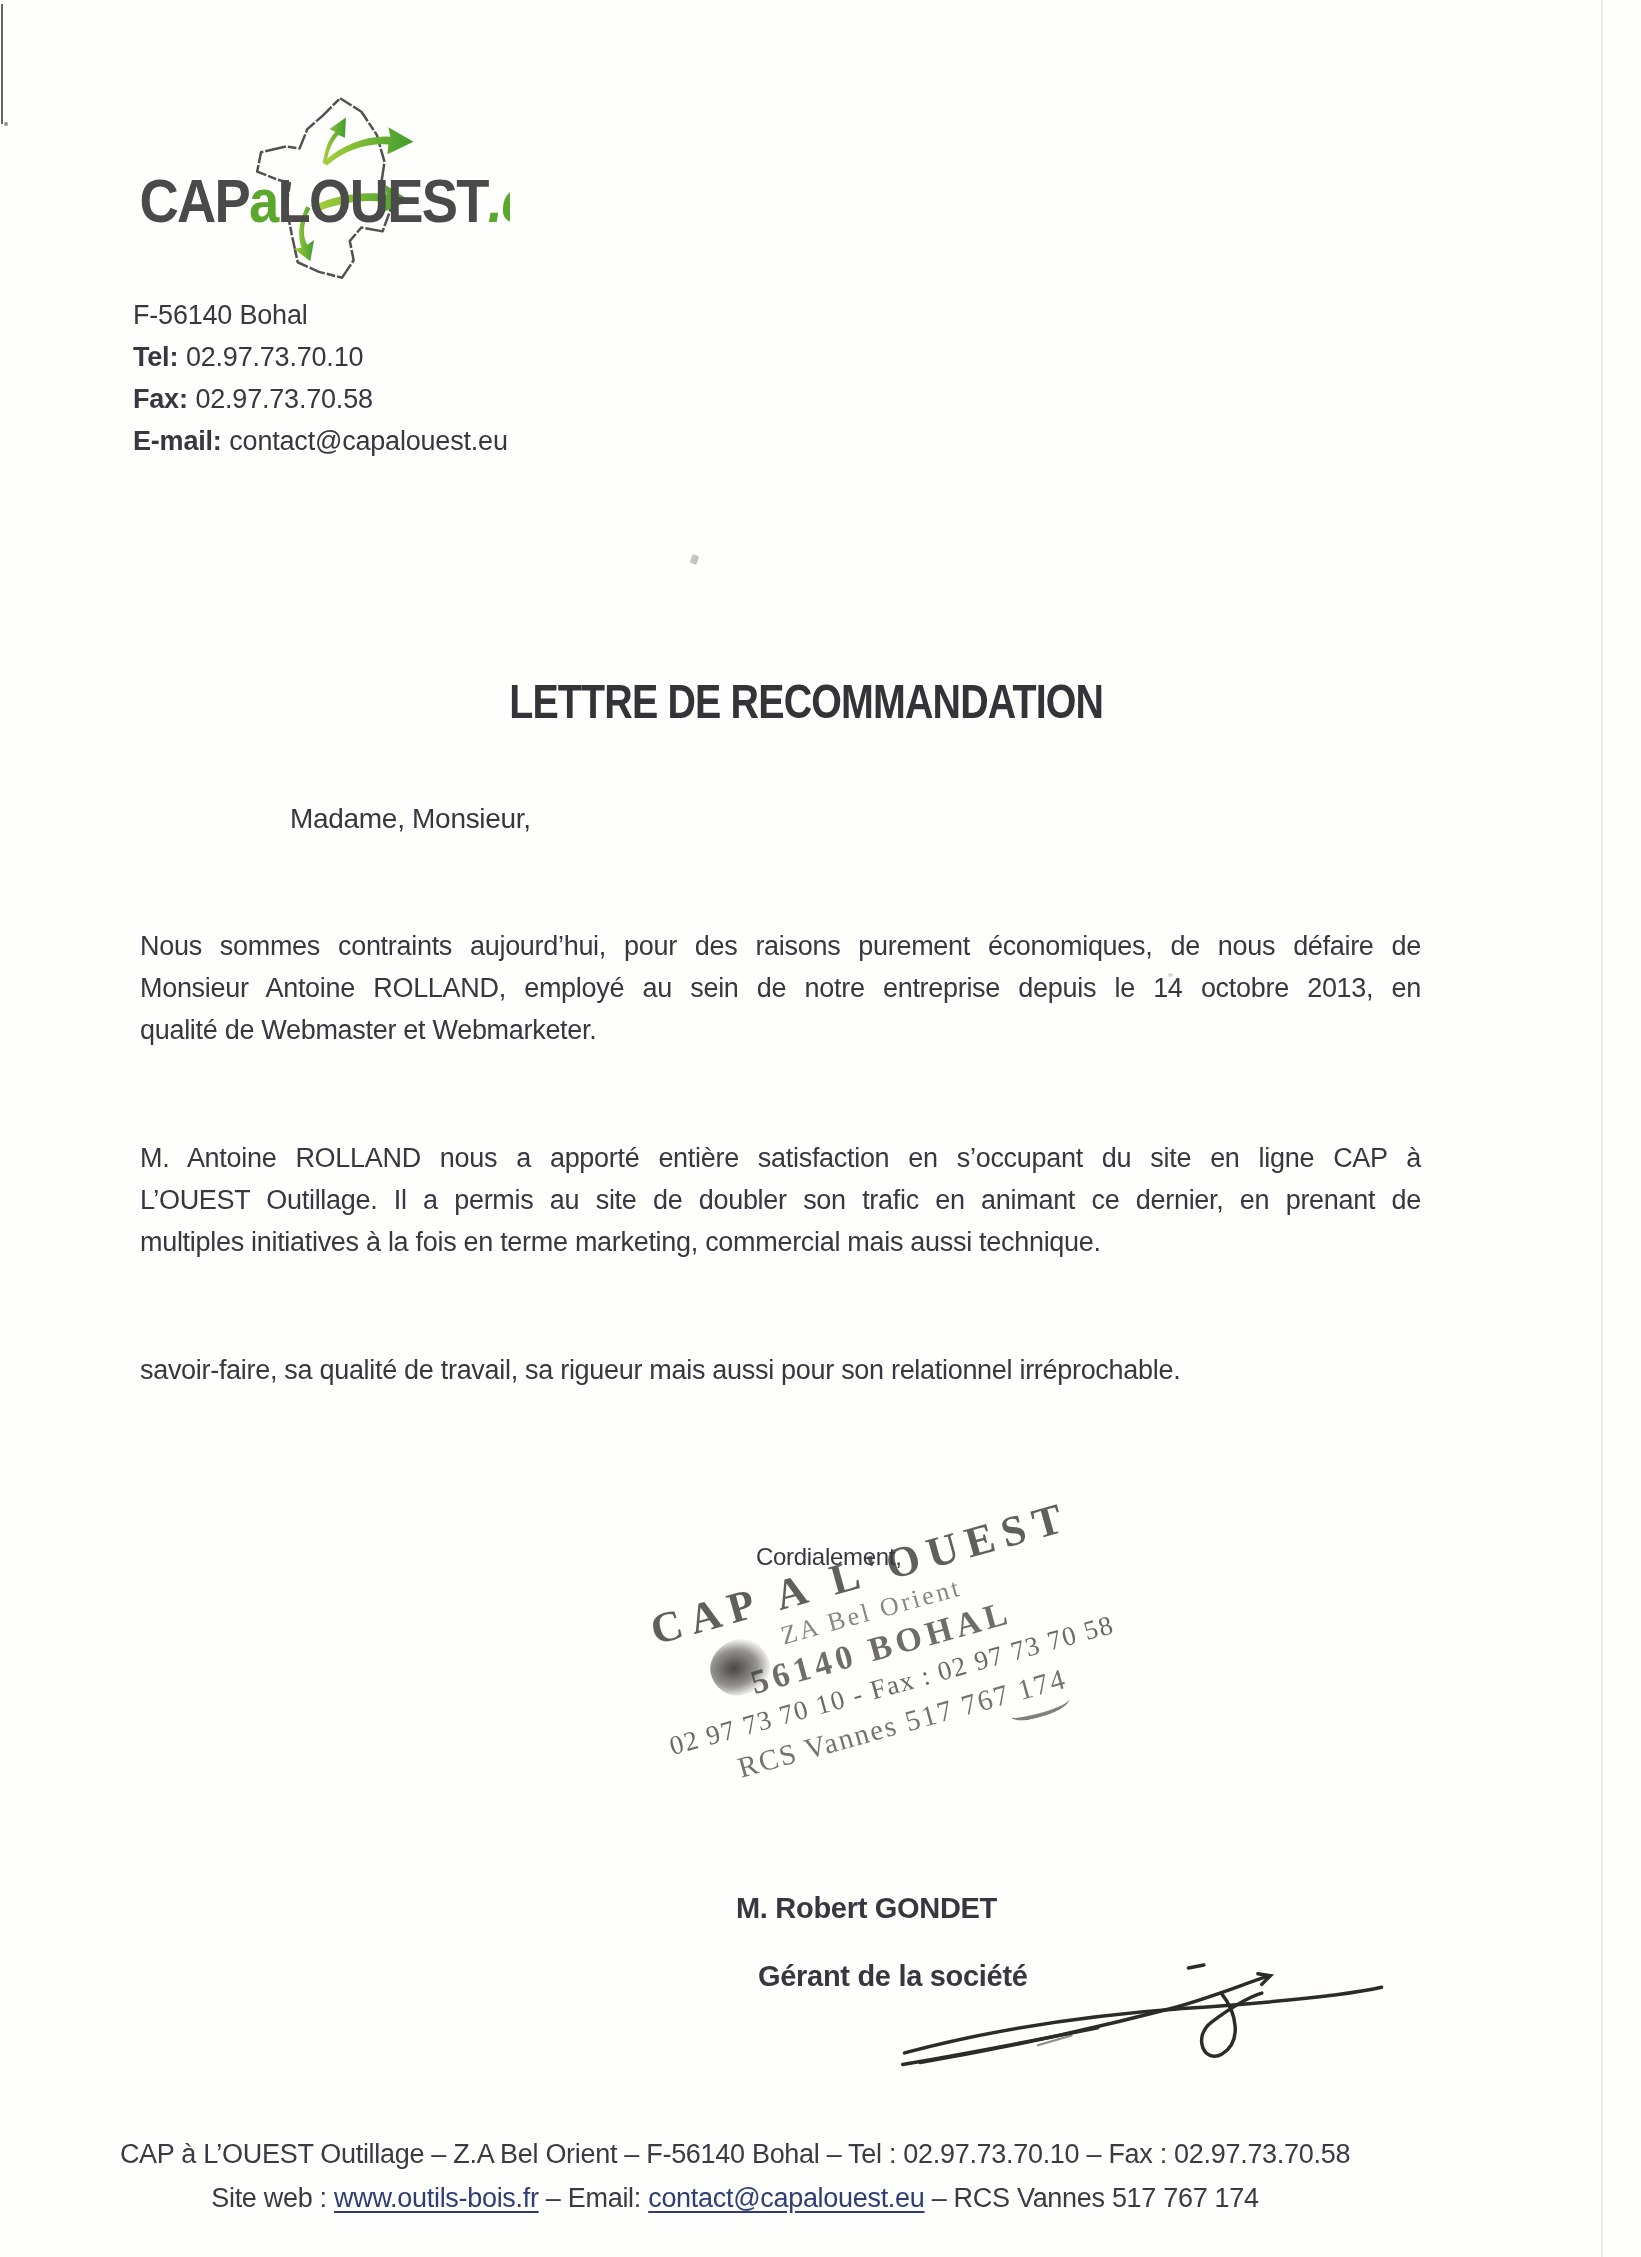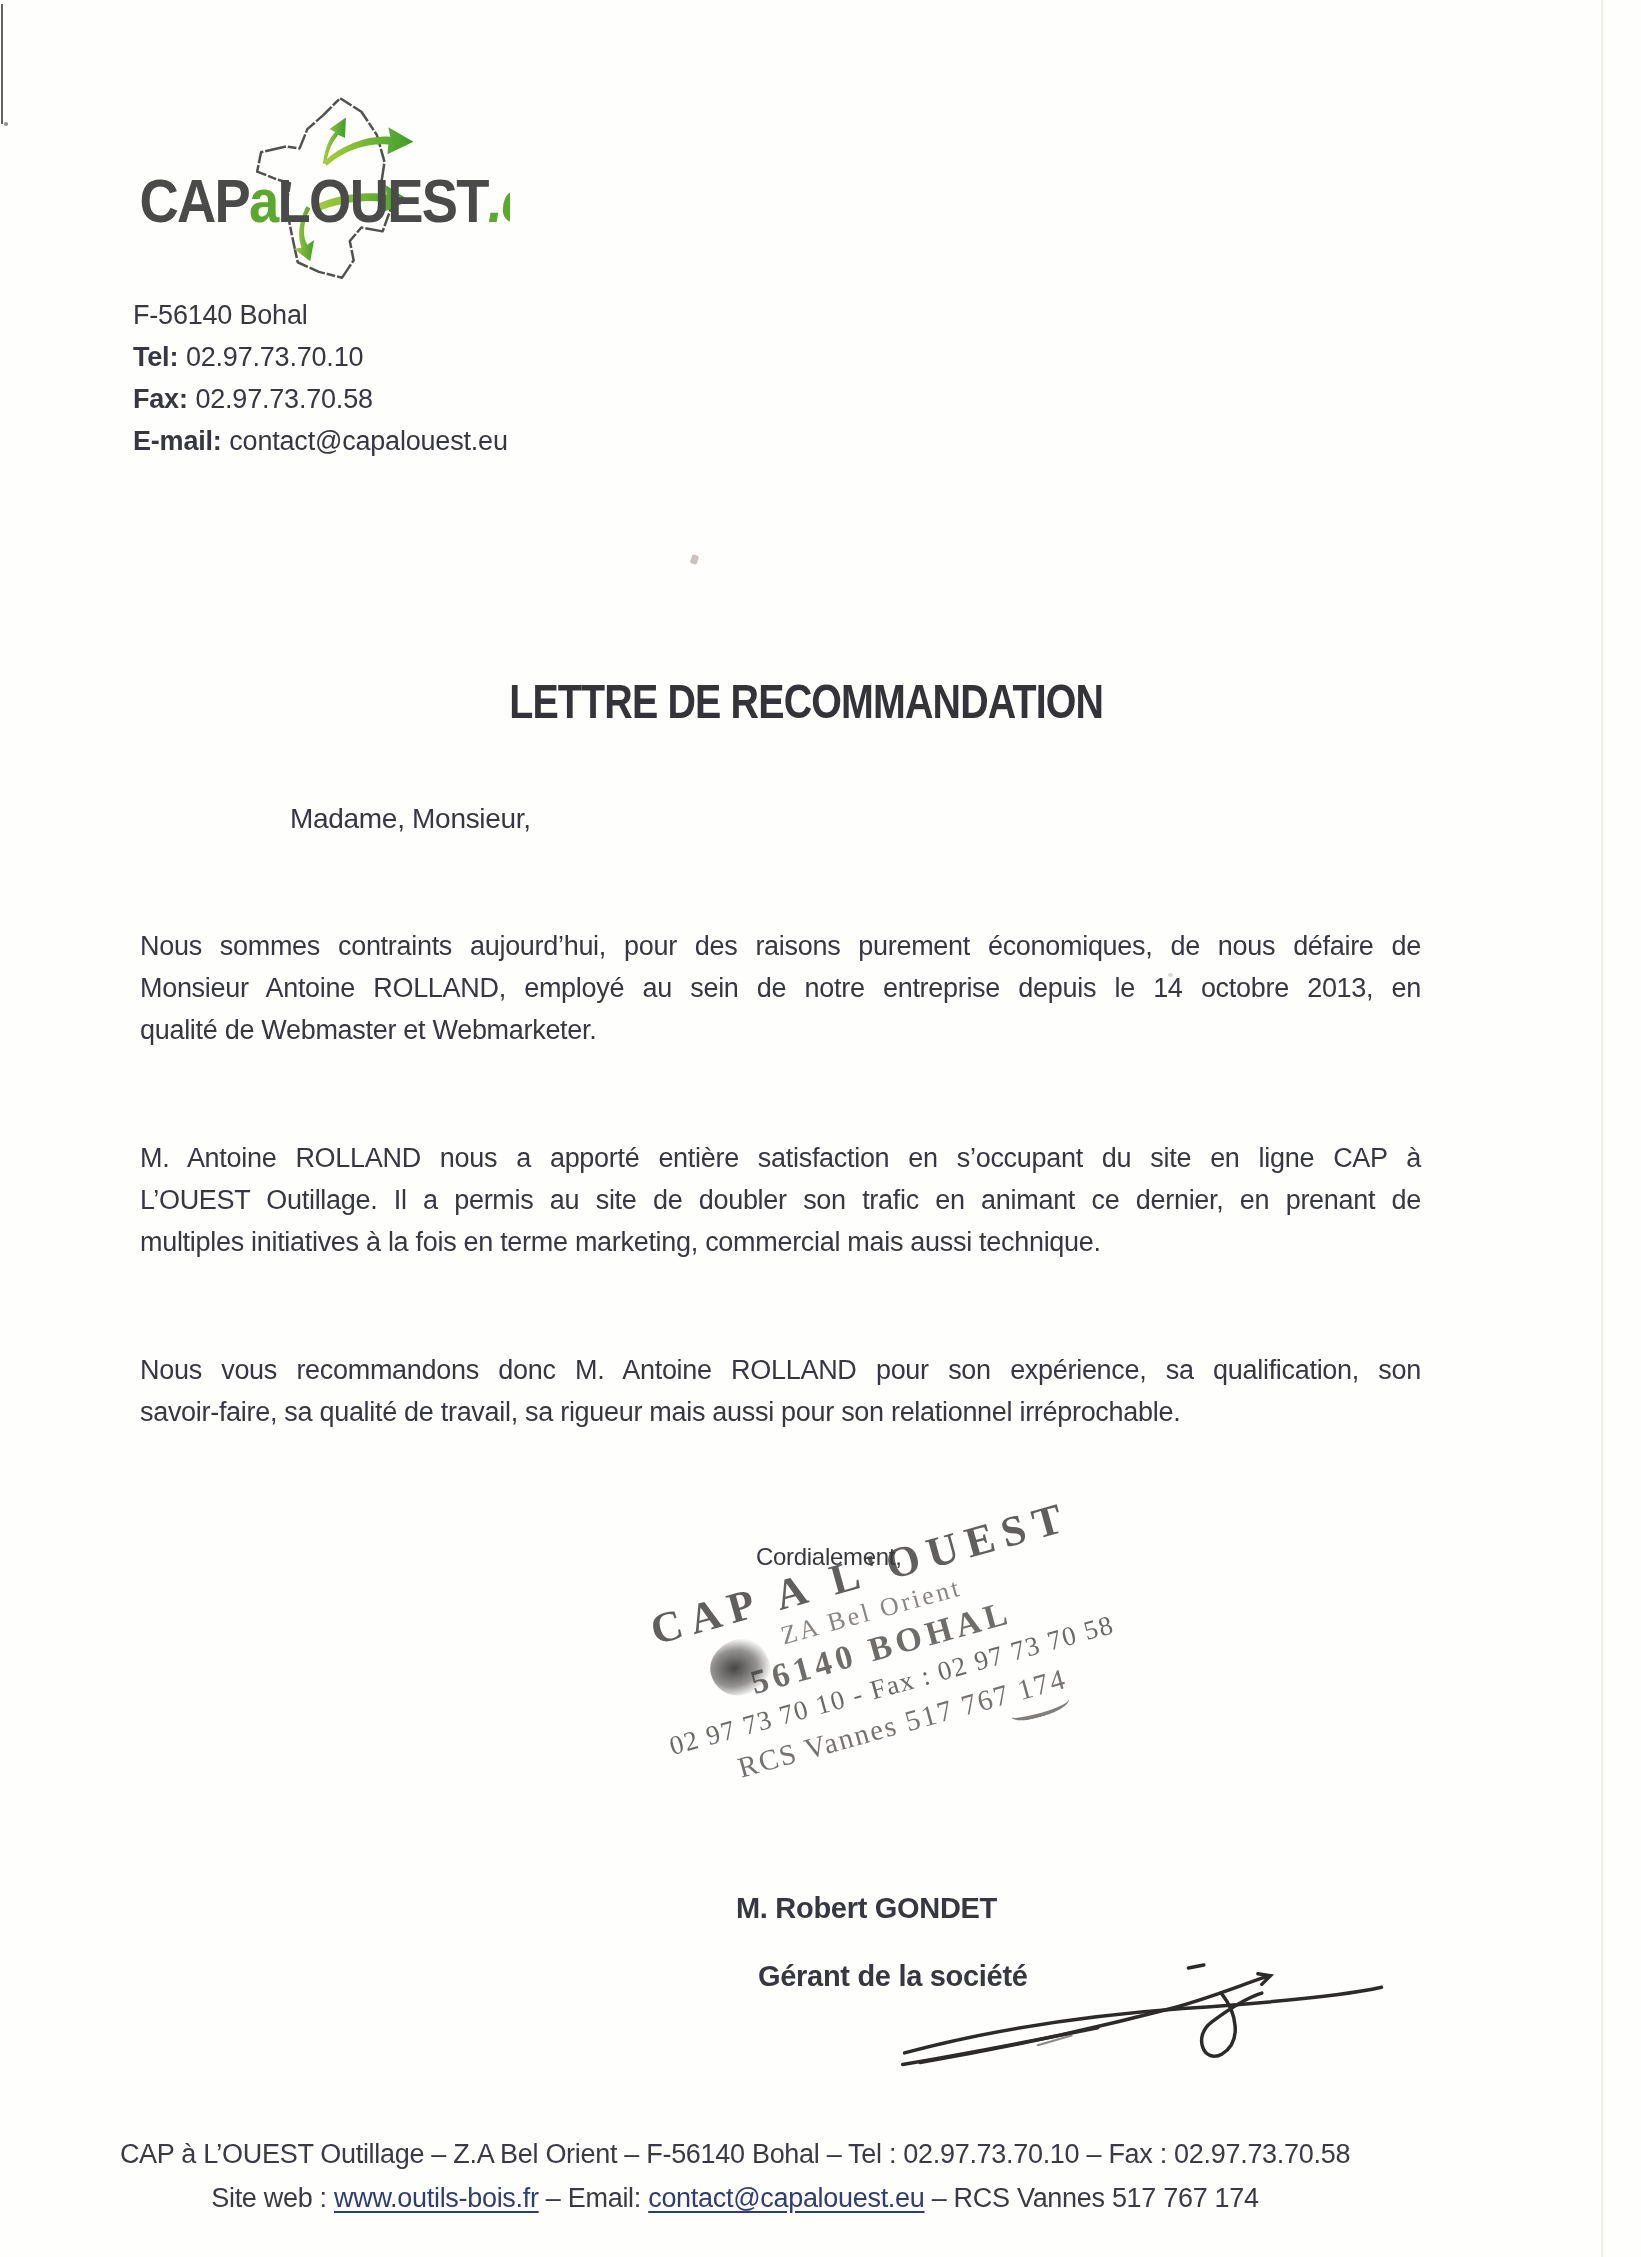--- a/index.html
+++ b/index.html
@@ -136,21 +136,20 @@
         <div class="line just">Nous sommes contraints aujourd’hui, pour des raisons purement économiques, de nous défaire de</div>
         <div class="line just">Monsieur Antoine ROLLAND, employé au sein de notre entreprise depuis le 14 octobre 2013, en</div>
         <div class="line">qualité de Webmaster et Webmarketer.</div>
       </div>
     <div class="para">
         <div class="line just">M. Antoine ROLLAND nous a apporté entière satisfaction en s’occupant du site en ligne CAP à</div>
         <div class="line just">L’OUEST Outillage. Il a permis au site de doubler son trafic en animant ce dernier, en prenant de</div>
         <div class="line">multiples initiatives à la fois en terme marketing, commercial mais aussi technique.</div>
       </div>
     <div class="para">
-        <div class="line just">Nous vous recommandons donc M. Antoine ROLLAND pour son expérience, sa qualification, son</div>
         <div class="line">savoir-faire, sa qualité de travail, sa rigueur mais aussi pour son relationnel irréprochable.</div>
       </div>
   </div>
 
   <div class="closing">Cordialement,</div>
 
   <div class="stamp">
     <div class="s1">CAP A L'OUEST</div>
     <div class="s2">ZA Bel Orient</div>
     <div class="s3">56140 BOHAL</div>

